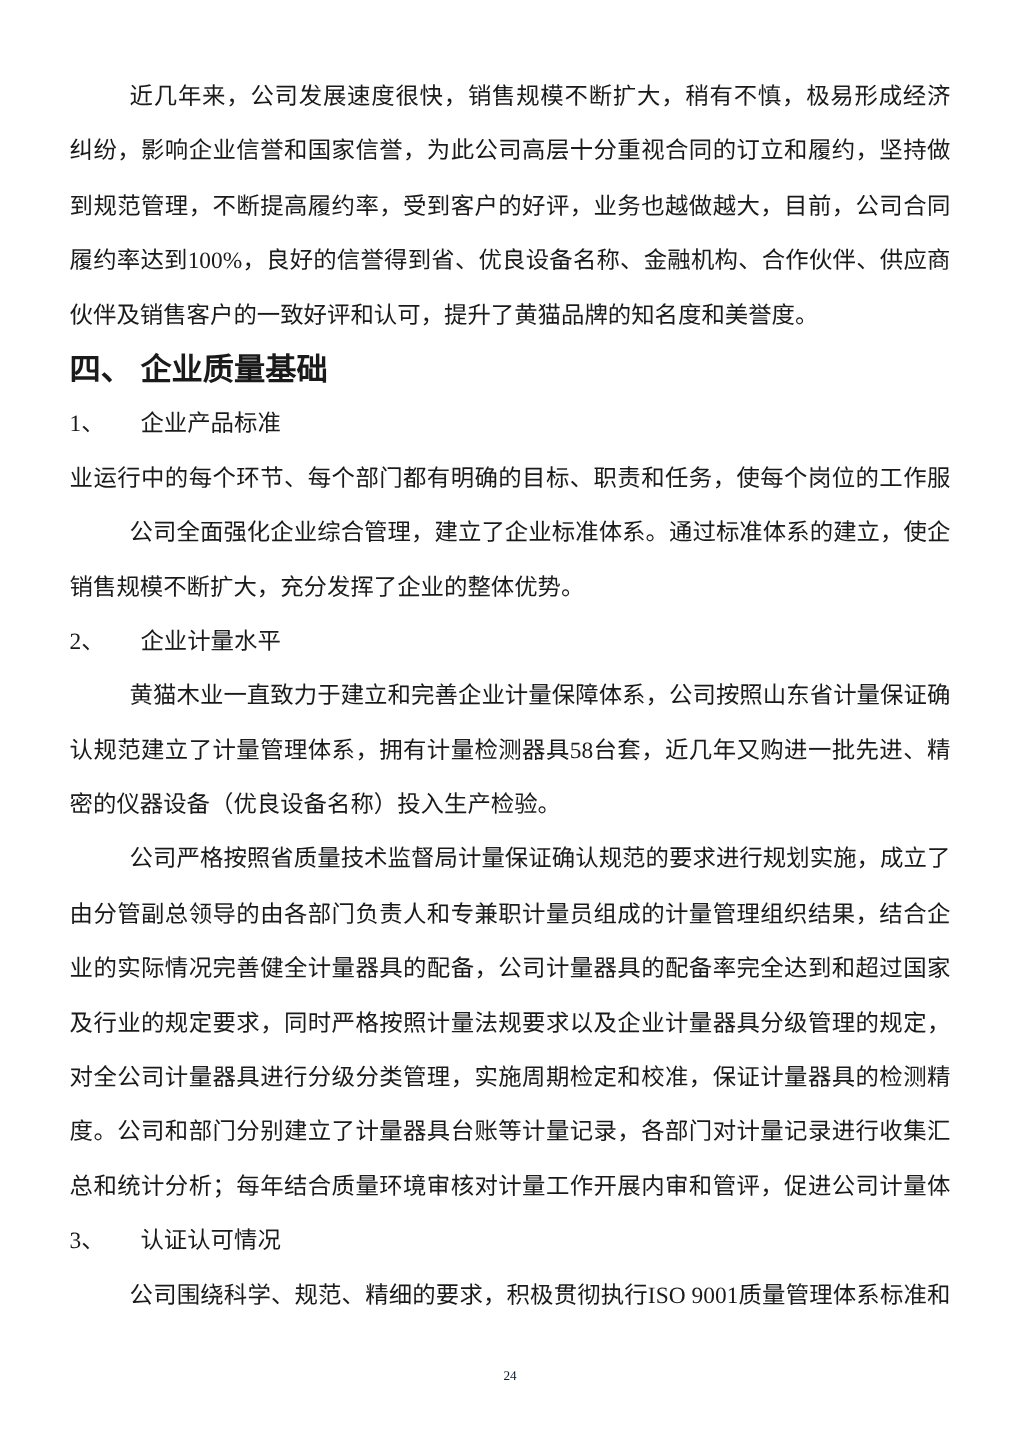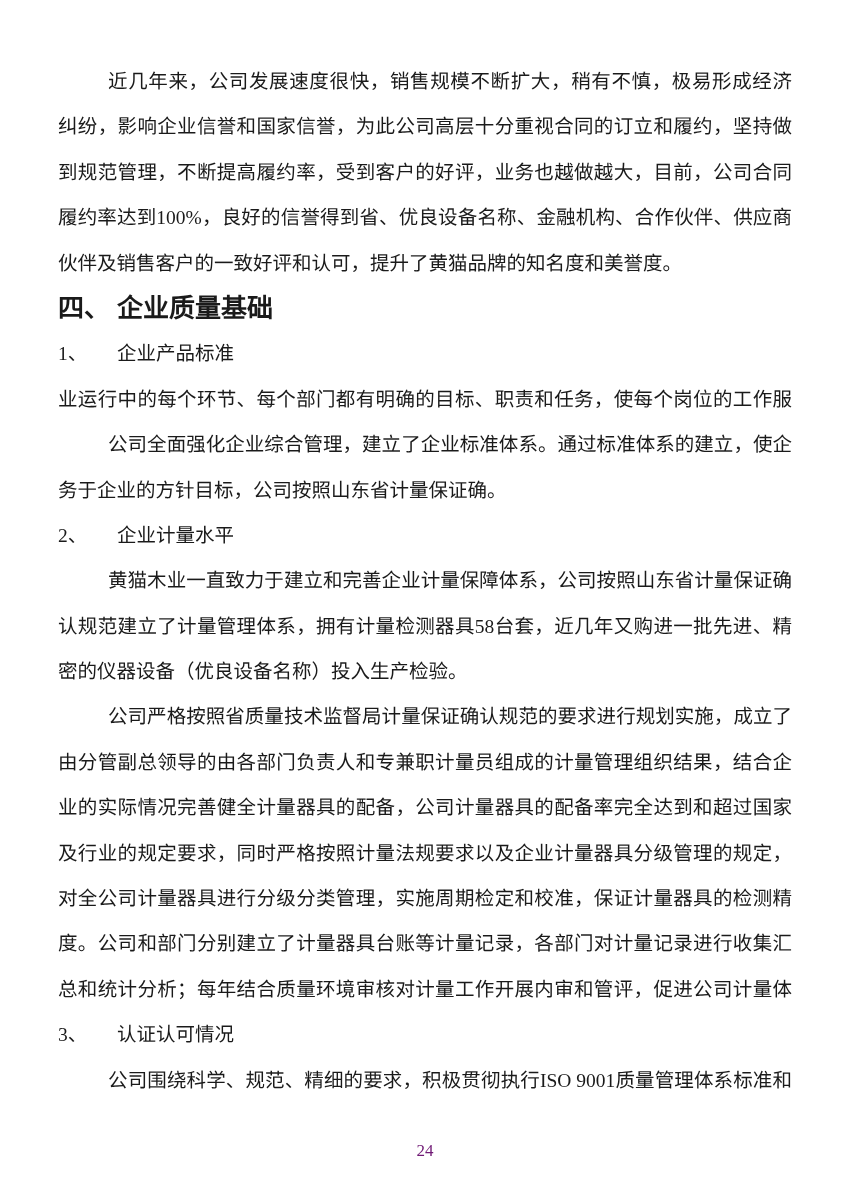--- a/index.html
+++ b/index.html
@@ -50,39 +50,39 @@
   .num {
     display: inline-block;
     width: 59px;
   }
   .page-number {
     position: absolute;
     left: 0;
     top: 1141px;
     width: 850px;
     text-align: center;
-    font-size: 17px;
-    color: #701a75;
+    font-size: 11px;
+    color: #0f172a;
   }
 </style>
 </head>
 <body>
 
 <div class="page">
   <div class="content">
       <div class="line first">近几年来，公司发展速度很快，销售规模不断扩大，稍有不慎，极易形成经济</div>
       <div class="line">纠纷，影响企业信誉和国家信誉，为此公司高层十分重视合同的订立和履约，坚持做</div>
       <div class="line">到规范管理，不断提高履约率，受到客户的好评，业务也越做越大，目前，公司合同</div>
       <div class="line">履约率达到100%，良好的信誉得到省、优良设备名称、金融机构、合作伙伴、供应商</div>
       <div class="line last">伙伴及销售客户的一致好评和认可，提升了黄猫品牌的知名度和美誉度。</div>
       <div class="line heading"><span class="num">四、</span><span>企业质量基础</span></div>
       <div class="line subheading"><span class="num">1、</span><span>企业产品标准</span></div>
       <div class="line">业运行中的每个环节、每个部门都有明确的目标、职责和任务，使每个岗位的工作服</div>
       <div class="line first">公司全面强化企业综合管理，建立了企业标准体系。通过标准体系的建立，使企</div>
-      <div class="line last">务于企业的方针目标，公司按照山东省计量保证确。</div>
+      <div class="line last">销售规模不断扩大，充分发挥了企业的整体优势。</div>
       <div class="line subheading"><span class="num">2、</span><span>企业计量水平</span></div>
       <div class="line first">黄猫木业一直致力于建立和完善企业计量保障体系，公司按照山东省计量保证确</div>
       <div class="line">认规范建立了计量管理体系，拥有计量检测器具58台套，近几年又购进一批先进、精</div>
       <div class="line last">密的仪器设备（优良设备名称）投入生产检验。</div>
       <div class="line first">公司严格按照省质量技术监督局计量保证确认规范的要求进行规划实施，成立了</div>
       <div class="line">由分管副总领导的由各部门负责人和专兼职计量员组成的计量管理组织结果，结合企</div>
       <div class="line">业的实际情况完善健全计量器具的配备，公司计量器具的配备率完全达到和超过国家</div>
       <div class="line">及行业的规定要求，同时严格按照计量法规要求以及企业计量器具分级管理的规定，</div>
       <div class="line">对全公司计量器具进行分级分类管理，实施周期检定和校准，保证计量器具的检测精</div>
       <div class="line">度。公司和部门分别建立了计量器具台账等计量记录，各部门对计量记录进行收集汇</div>

